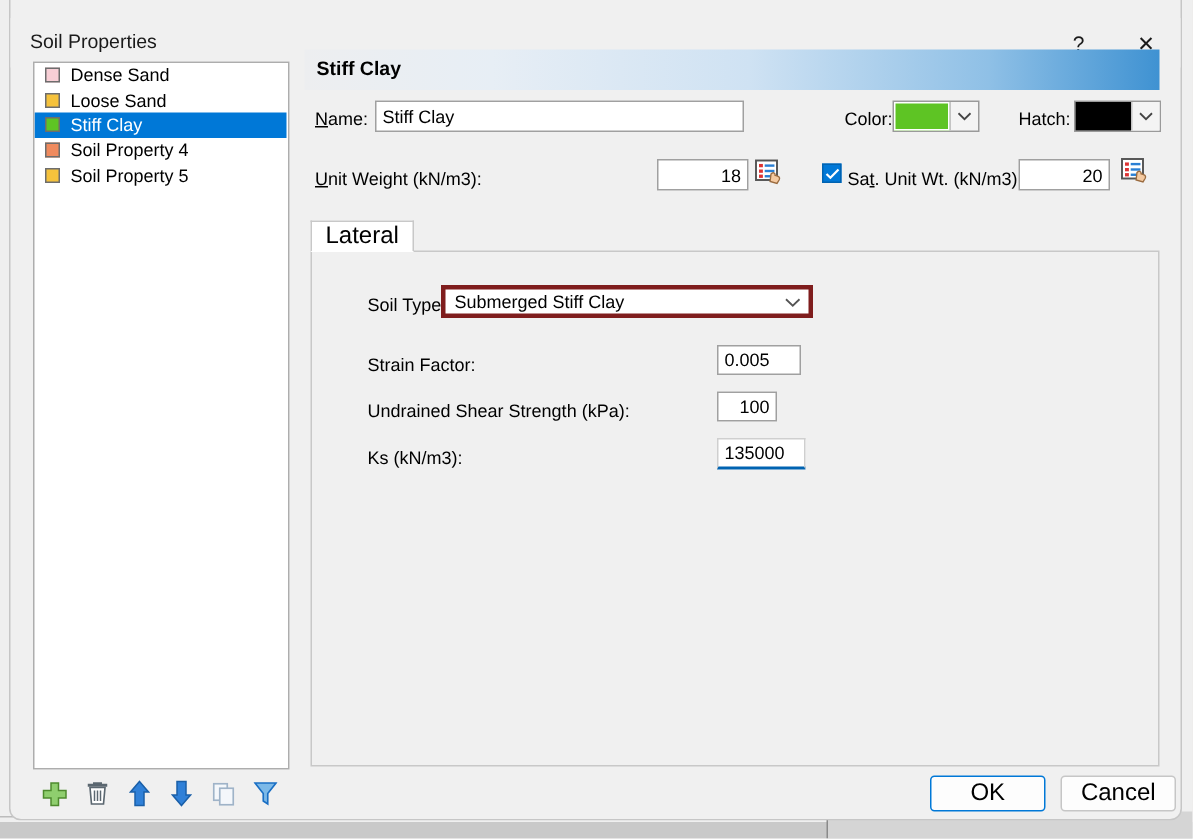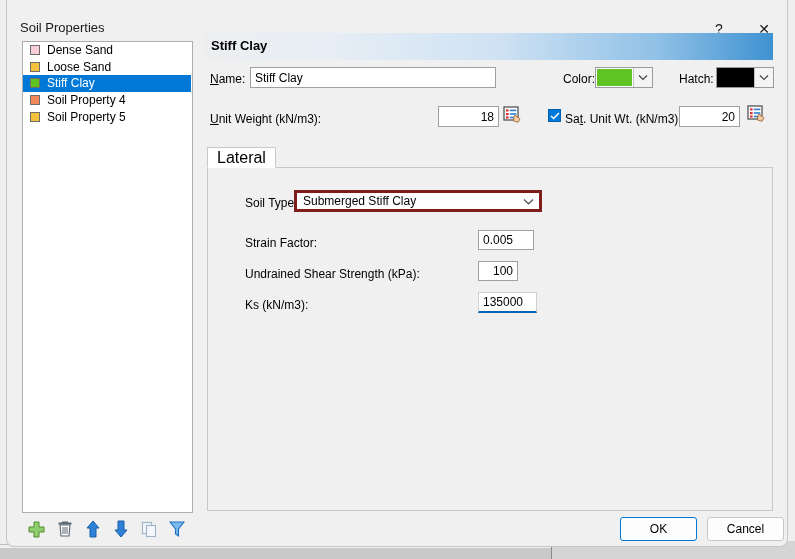--- a/index.html
+++ b/index.html
@@ -97,21 +97,21 @@
 
   #strain-label{left:37px;top:68px;}
   #strain-field{left:270px;top:62px;width:56px;height:20px;line-height:18px;text-align:left;}
   #usr-label{left:37px;top:99px;}
   #usr-field{left:270px;top:93px;width:40px;height:20px;line-height:18px;text-align:right;}
   #ks-label{left:37px;top:130px;}
   #ks-field{left:270px;top:124px;width:59px;height:21px;line-height:18px;text-align:left;}
 
   
   .dlgbtn{position:absolute;top:517px;height:24px;background:#fdfdfd;border:1px solid #c6c6c6;border-radius:3px;box-sizing:border-box;
-     display:flex;align-items:center;justify-content:center;font-size:12px;color:#000;cursor:default;font-family:"Liberation Sans",sans-serif;}
+     display:flex;align-items:center;justify-content:center;font-size:16px;color:#000;cursor:default;font-family:"Liberation Sans",sans-serif;}
   #ok-btn{left:613px;width:77px;border:1.5px solid #0078d7;}
   #cancel-btn{left:700px;width:77px;}
 </style>
 </head>
 <body>
 
 <div id="backdrop">
   <div class="win-line"></div>
   <div class="strip-bottom"></div>
   <div class="win-body"></div>

